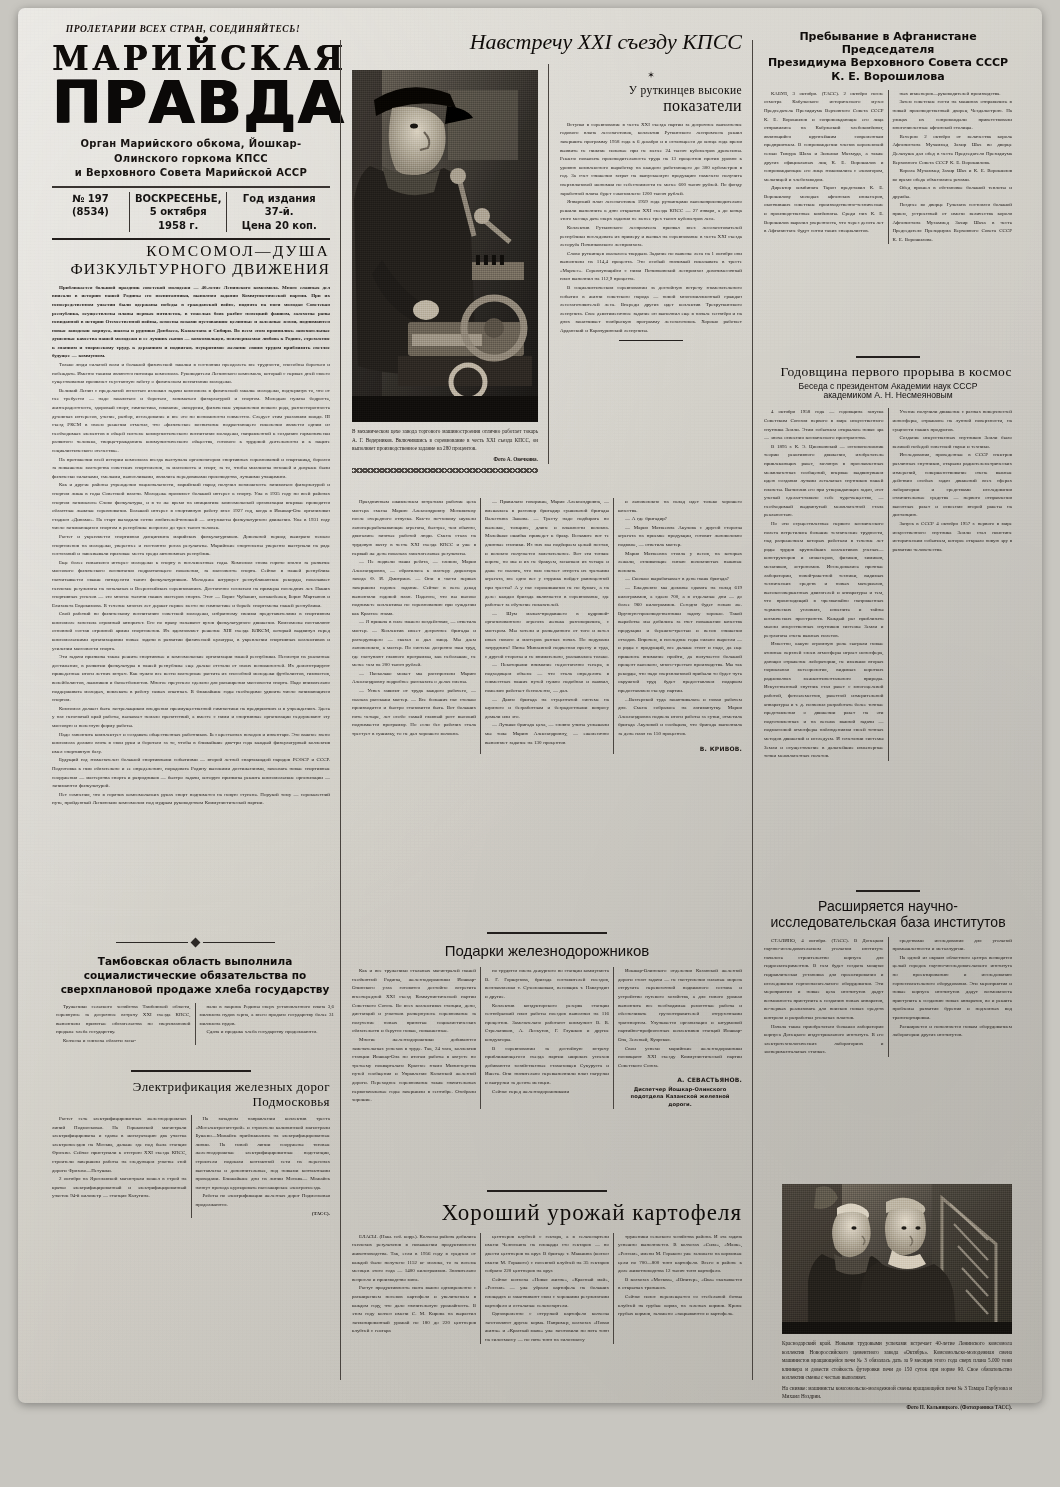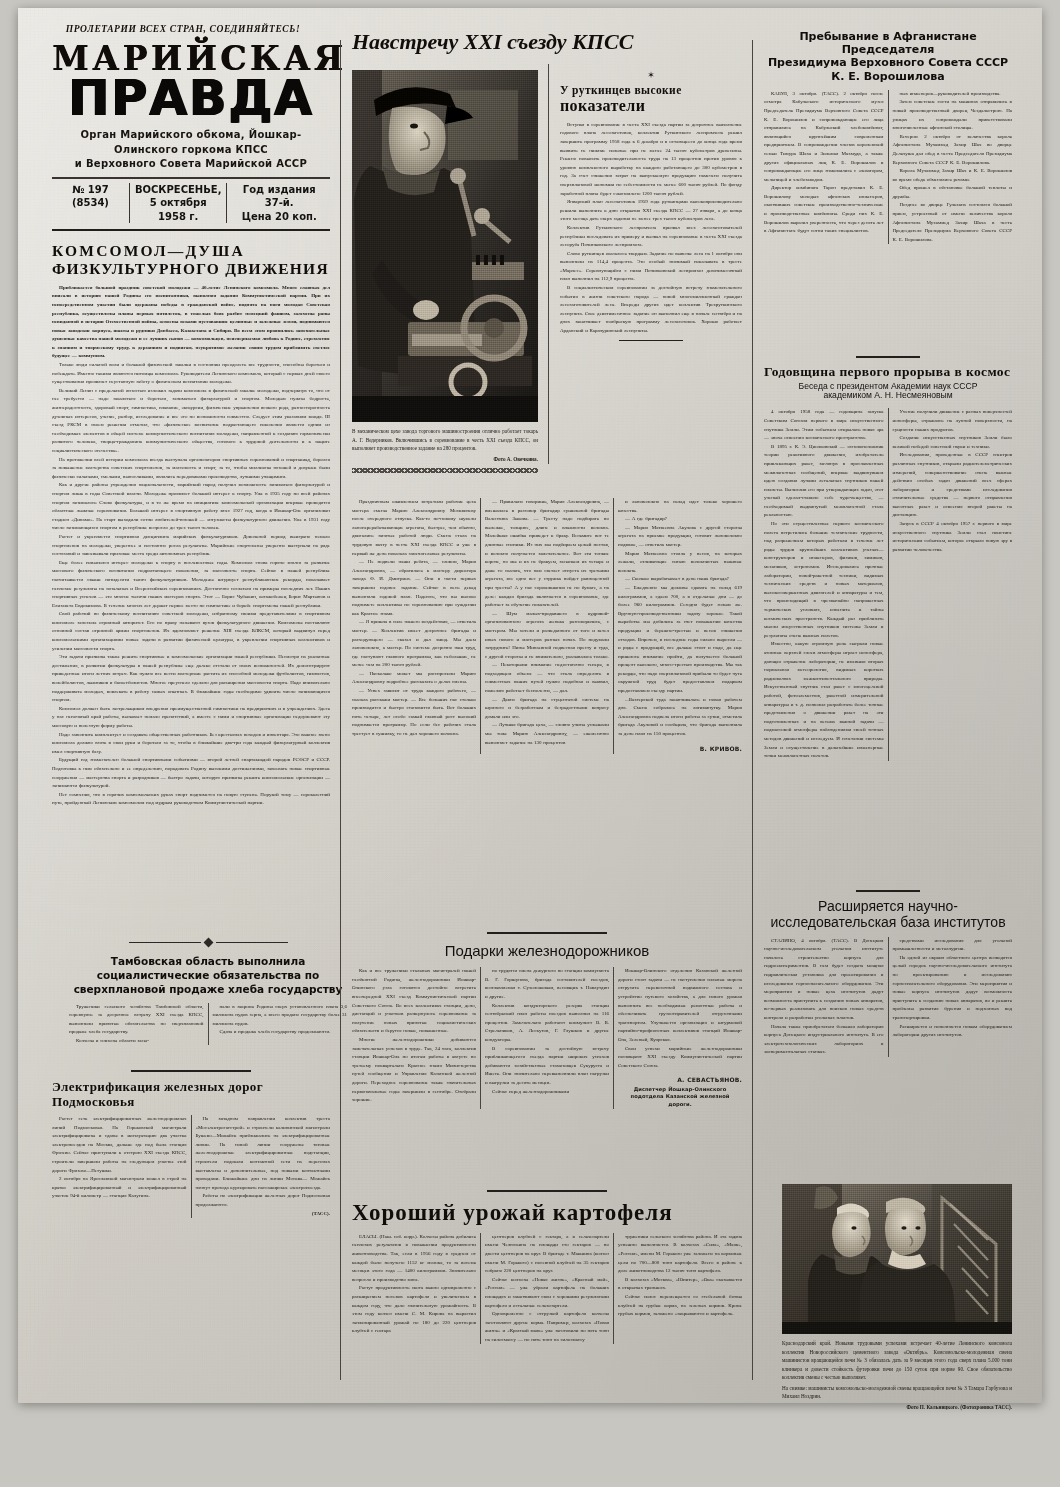--- a/index.html
+++ b/index.html
@@ -22,20 +22,21 @@
     left: 18px; top: 8px;
     width: 1024px;
     height: 1395px;
     background: #d6d3cb;
     background-image:
       linear-gradient(104deg, rgba(255,255,255,0.30) 0%, rgba(255,255,255,0.02) 28%, rgba(0,0,0,0.03) 60%, rgba(0,0,0,0.09) 100%),
       linear-gradient(to bottom, rgba(255,255,255,0.20), rgba(0,0,0,0.06));
     box-shadow: 0 2px 10px rgba(0,0,0,0.35);
     color: #171514;
     filter: contrast(1.02);
+    border-radius: 7px;
   }
   .grain {
     position: absolute; inset: 0;
     pointer-events: none;
     opacity: .30;
     background-image:
       repeating-linear-gradient(0deg, rgba(0,0,0,0.045) 0px, rgba(0,0,0,0) 1px, rgba(0,0,0,0) 3px),
       repeating-linear-gradient(90deg, rgba(0,0,0,0.035) 0px, rgba(0,0,0,0) 1px, rgba(0,0,0,0) 4px),
       radial-gradient(ellipse at 12% 18%, rgba(255,255,255,.35), rgba(255,255,255,0) 45%),
       radial-gradient(ellipse at 85% 72%, rgba(0,0,0,.10), rgba(0,0,0,0) 55%);
@@ -67,21 +68,21 @@
     font-size: 33px;
     letter-spacing: 3.5px;
     line-height: 1;
     text-align: left;
     color: #110e0c;
     text-shadow: 0.6px 0 0 #110e0c;
   }
   .mast-2 {
     font-family: "DejaVu Sans", sans-serif;
     font-weight: 700;
-    font-size: 49px;
+    font-size: 59px;
     letter-spacing: 2px;
     line-height: .92;
     text-align: center;
     margin-top: 1px;
     color: #0d0b0a;
     text-shadow: 1.1px 0 0 #0d0b0a, -0.6px 0 0 #0d0b0a;
   }
   .mast-sub {
     margin-top: 7px;
     text-align: center;
@@ -107,23 +108,23 @@
     line-height: 1.35;
     padding: 4px 0 4px 0;
   }
   .mi-cell { padding: 0 5px; text-align: center; display: flex; align-items: center; }
   .mi-cell.b { border-right: 1px solid #3a3533; border-left: 1px solid #3a3533; flex: 1; justify-content: center;}
   .mi-cell.c { display:block; text-align: center; padding-left: 6px;}
   .mast-rule2 { border-top: 2.5px solid #24201e; margin-top: 2px; }
 
   
   .hl {
-    text-align: left;
+    text-align: right;
     font-family: "Liberation Serif", serif;
-    font-weight: 700;
+    font-weight: 400;
     color: #120f0d;
     line-height: 1.12;
     letter-spacing: .4px;
   }
   .hl-sans {
     text-align: center;
     font-family: "DejaVu Sans", sans-serif;
     font-weight: 700;
     color: #120f0d;
     line-height: 1.2;
@@ -260,21 +261,21 @@
           <p>Еще более повысился интерес молодежи к спорту в послевоенные годы. Комсомол снова горячо взялся за развитие массового физического воспитания подрастающего поколения, за массовость спорта. Сейчас в нашей республике насчитывается свыше пятидесяти тысяч физкультурников. Молодежь штурмует республиканские рекорды, показывает неплохие результаты на зональных и Всероссийских соревнованиях. Достаточно сослаться на примеры последних лет. Наших спортивных успехов — это многие тысячи наших мастеров спорта. Этот — Борис Чубыкин, конькобежец Борис Мартынов и Елизавета Евдокимова. В течение многих лет держат первое место по гимнастике и борьбе спортсмены нашей республики.</p>
           <p>Свой рабочий по физическому воспитанию советской молодежи, избранному своими представителями в спортивном комсомоле заносила огромный авторитет. Его по праву называют вузов физкультурного движения. Комсомолы поставляют основной состав огромной армии спортсменов. Их вдохновляет решение XIII съезда ВЛКСМ, который выдвинул перед комсомольскими организациями новые задачи в развитии физической культуры, в укреплении спортивных коллективов и усилении массовости спорта.</p>
           <p>Эти задачи призваны также решить спортивные и комсомольские организации нашей республики. Несмотря на указанные достижения, в развитии физкультуры в нашей республике еще далеко отстали от своих возможностей. Их демонстрируют приведенные итоги летних встреч. Как нужно все вести мастерские растить их способной молодежи футболистов, гимнастов, волейболистов, лыжников и баскетболистов. Многое преуспело сделано для расширения массовости спорта. Надо внимательно поддерживать молодых, вовлекать в работу самых опытных. В ближайшие годы необходимо удвоить число занимающихся спортом.</p>
           <p>Комсомол должен быть застрельщиком внедрения преимущественной гимнастики на предприятиях и в учреждениях. Здесь у нас непочатый край работы, вызывает немало препятствий, а вместе с ними и спортивные организации недоумевают эту массовую и полезную форму работы.</p>
           <p>Надо заполнить комплектует и создавать общественных работников. Без крестьянах походов и инвентаря. Это важное звено комсомола должно взять в свои руки и бороться за то, чтобы в ближайшие два-три года каждый физкультурный коллектив имел спортивную базу.</p>
           <p>Будущий год знаменателен большой спортивными событиями — второй летней спартакиадой народов РСФСР и СССР. Подготовка к ним обязательно и ее определению, порадовать Родину высокими достижениями, завоевать новые спортивные сооружения — мастерства спорта и разрядников — быстро задачи, которую призваны решить комсомольские организации — занимаются физкультурой.</p>
           <p>Нет сомнения, что в горячих комсомольских руках спорт поднимется на новую ступень. Порукой тому — сорокалетний путь, пройденный Ленинским комсомолом под мудрым руководством Коммунистической партии.</p>
         </div>
       </div>
 
-      <div class="region" style="left:17px; top:908px; width:278px;">
+      <div class="region" style="left:4px; top:908px; width:278px;">
         <div class="diamond-rule">
           <span class="ln"></span>
           <span class="dm"></span>
           <span class="ln"></span>
         </div>
         <div class="hl-sans" style="font-size:10.5px; line-height:1.35;">Тамбовская область выполнила социалистические обязательства по сверхплановой продаже хлеба государству</div>
         <div class="cols2" style="margin-top:6px;">
           <div class="body-col">
             <p>Труженики сельского хозяйства Тамбовской области, соревнуясь за досрочное встречу XXI съезда КПСС, выполнили принятые обязательства по сверхплановой продаже хлеба государству.</p>
             <p>Колхозы и совхозы области засы-</p>

